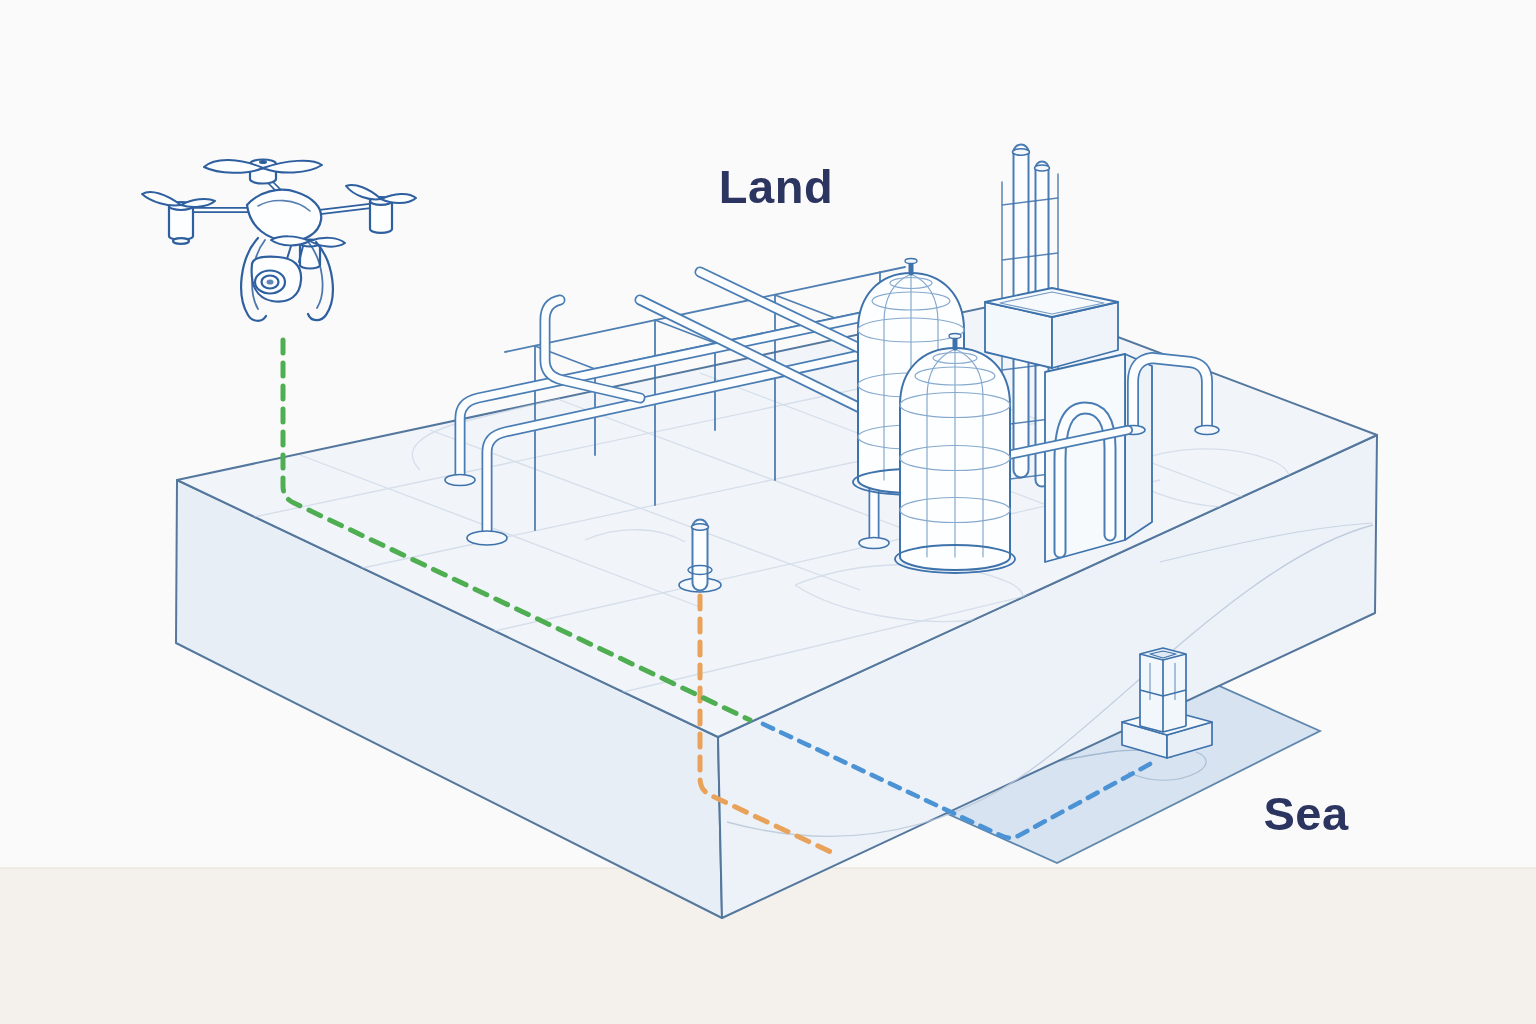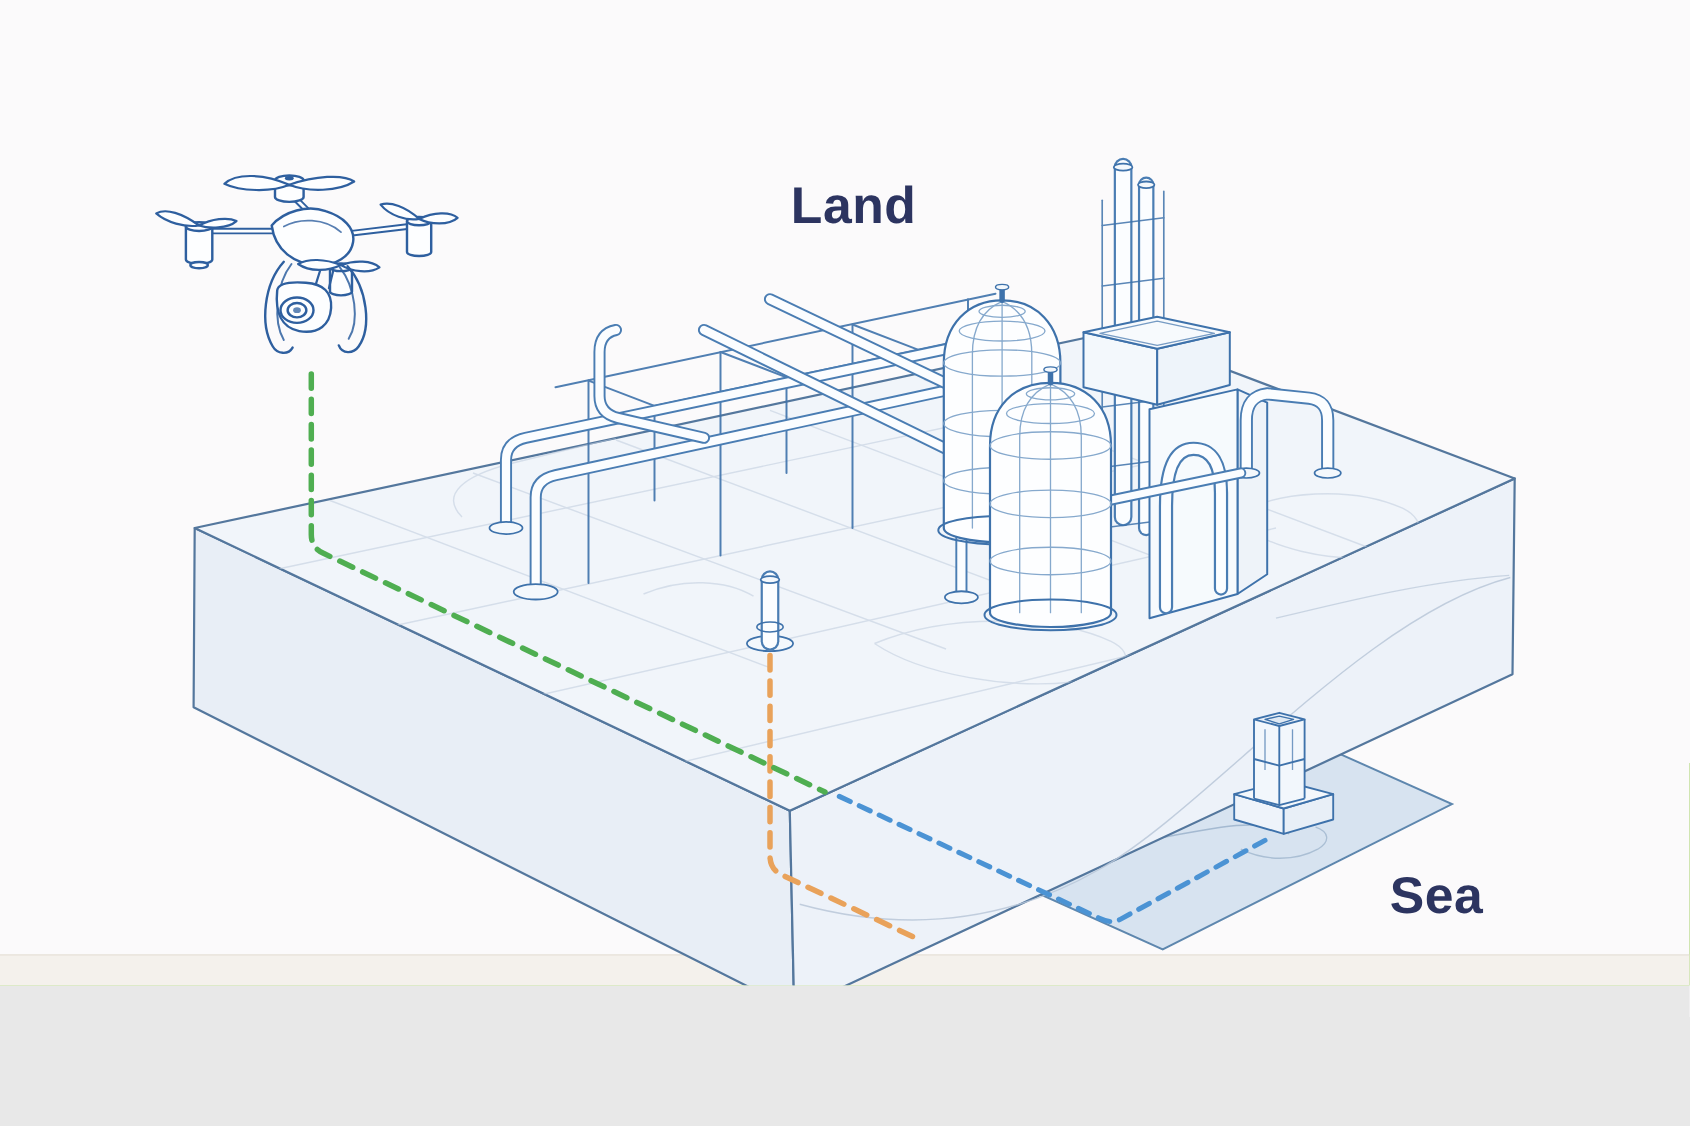--- a/index.html
+++ b/index.html
@@ -1,17 +1,17 @@
 <!DOCTYPE html>
 <html><head>
 <meta charset="utf-8">
 <style>
   html,body{margin:0;padding:0;background:#e8e8e8;}
   .stage{
-    position:relative;width:1536px;height:896px;overflow:hidden;
+    position:relative;width:1536px;height:1024px;overflow:hidden;
     background:#84cc16;font-family:"Liberation Sans",sans-serif;
   }
   svg{display:block;}
   text{font-family:"Liberation Sans","DejaVu Sans",sans-serif;}
   .diagram-label{font-size:47px;font-weight:600;letter-spacing:.5px;}
 </style>
 </head>
 <body>
 
 <div class="stage">

